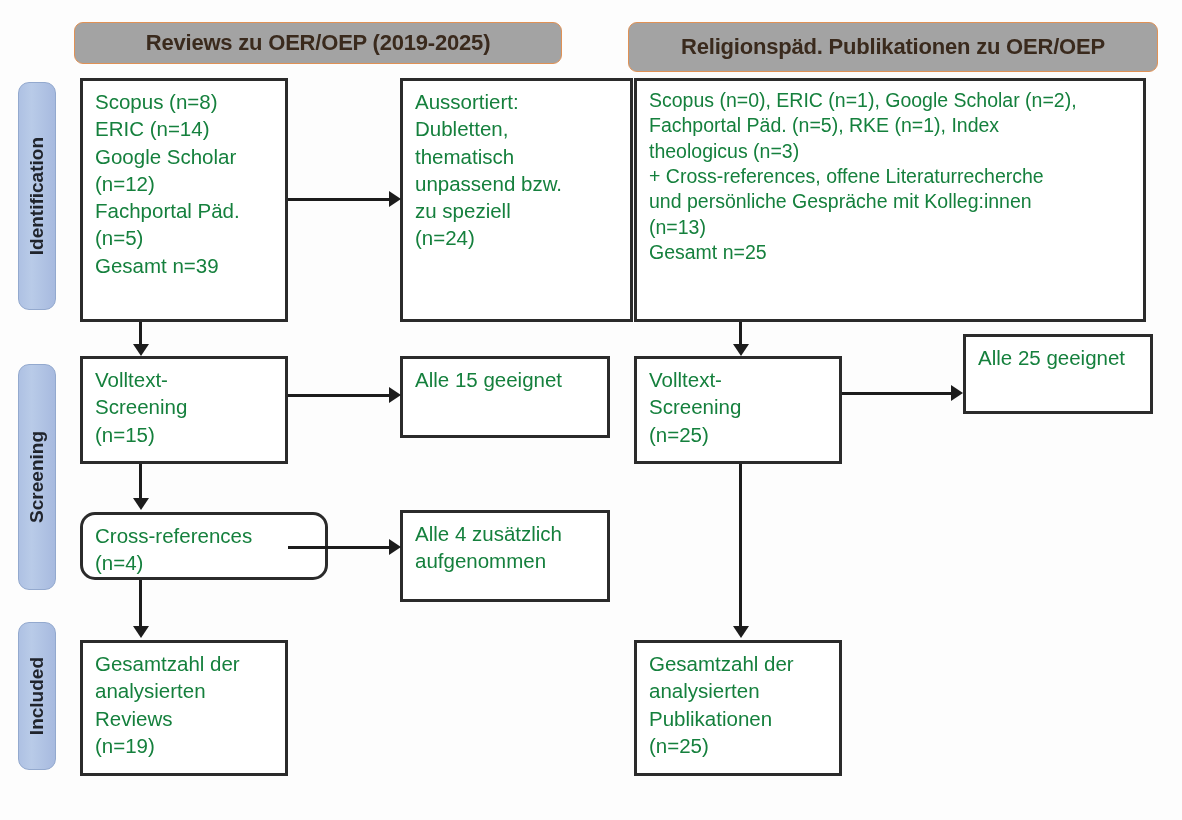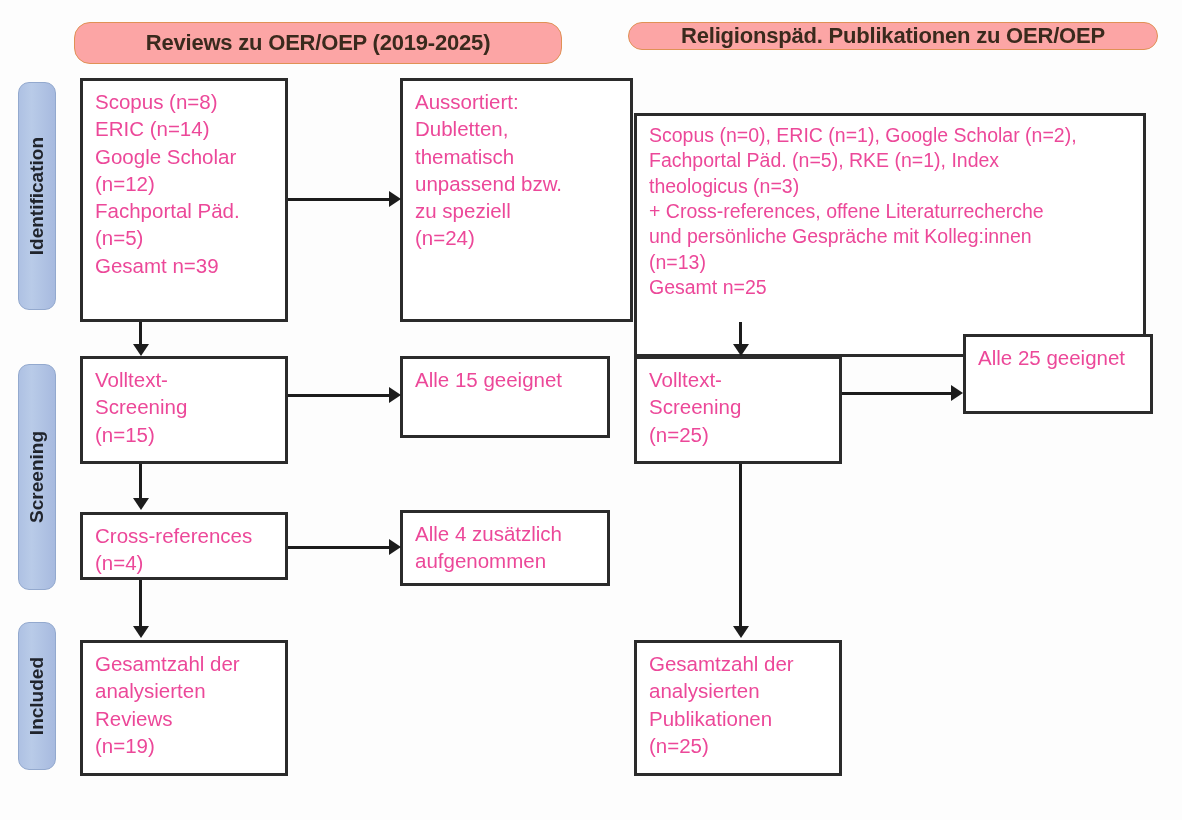--- a/index.html
+++ b/index.html
@@ -13,23 +13,23 @@
     width: 1182px;
     height: 820px;
     background: #fdfdfd;
     font-family: "Liberation Sans", "DejaVu Sans", sans-serif;
     overflow: hidden;
   }
 
   
   .header-bar {
     position: absolute;
-    background: #fca5a5;
+    background: #a3a3a3;
     border: 1px solid #e09155;
-    border-radius: 16px;
+    border-radius: 9px;
     color: #3a2a1d;
     font-weight: bold;
     font-size: 22px;
     letter-spacing: -0.2px;
     display: flex;
     align-items: center;
     justify-content: center;
     text-align: center;
     box-sizing: border-box;
   }
@@ -54,21 +54,21 @@
     letter-spacing: 0px;
     white-space: nowrap;
   }
 
   
   .box {
     position: absolute;
     background: #ffffff;
     border: 3px solid #2b2b2b;
     box-sizing: border-box;
-    color: #ec4899;
+    color: #15803d;
     font-size: 20.5px;
     line-height: 1.33;
     padding: 7px 10px 4px 12px;
     white-space: pre-line;
     overflow: hidden;
   }
   .box.small-text {
     font-size: 19.5px;
     line-height: 1.30;
   }
@@ -97,21 +97,21 @@
     border-left: 12px solid #1c1c1c;
   }
 </style>
 </head>
 <body>
 
 <div id="canvas">
 
   <div class="header-bar" style="left:74px; top:22px; width:488px; height:42px;">Reviews zu OER/OEP (2019-2025)</div>
 
-  <div class="header-bar" style="left:628px; top:22px; width:530px; height:28px;">Religionspäd. Publikationen zu OER/OEP</div>
+  <div class="header-bar" style="left:628px; top:22px; width:530px; height:50px;">Religionspäd. Publikationen zu OER/OEP</div>
 
   <div class="stage-tab" style="left:18px; top:82px; width:38px; height:228px;">
     <span>Identification</span>
   </div>
 
   <div class="stage-tab" style="left:18px; top:364px; width:38px; height:226px;">
     <span>Screening</span>
   </div>
 
   <div class="stage-tab" style="left:18px; top:622px; width:38px; height:148px;">
@@ -132,32 +132,32 @@
 unpassend bzw.
 zu speziell
 (n=24)</div>
 
   <div class="box" style="left:80px; top:356px; width:208px; height:108px;">Volltext-
 Screening
 (n=15)</div>
 
   <div class="box" style="left:400px; top:356px; width:210px; height:82px;">Alle 15 geeignet</div>
 
-  <div class="box" style="left:80px; top:512px; width:208px; height:68px;">Cross-references
+  <div class="box" style="left:80px; top:512px; width:248px; height:68px;border-radius:15px;">Cross-references
 (n=4)</div>
 
-  <div class="box" style="left:400px; top:510px; width:210px; height:76px;">Alle 4 zusätzlich
+  <div class="box" style="left:400px; top:510px; width:210px; height:92px;">Alle 4 zusätzlich
 aufgenommen</div>
 
   <div class="box" style="left:80px; top:640px; width:208px; height:136px;">Gesamtzahl der
 analysierten
 Reviews
 (n=19)</div>
 
-  <div class="box small-text" style="left:634px; top:78px; width:512px; height:244px;margin-top:35px;">Scopus (n=0), ERIC (n=1), Google Scholar (n=2),
+  <div class="box small-text" style="left:634px; top:78px; width:512px; height:244px;">Scopus (n=0), ERIC (n=1), Google Scholar (n=2),
 Fachportal Päd. (n=5), RKE (n=1), Index
 theologicus (n=3)
 + Cross-references, offene Literaturrecherche
 und persönliche Gespräche mit Kolleg:innen
 (n=13)
 Gesamt n=25</div>
 
   <div class="box" style="left:634px; top:356px; width:208px; height:108px;">Volltext-
 Screening
 (n=25)</div>

